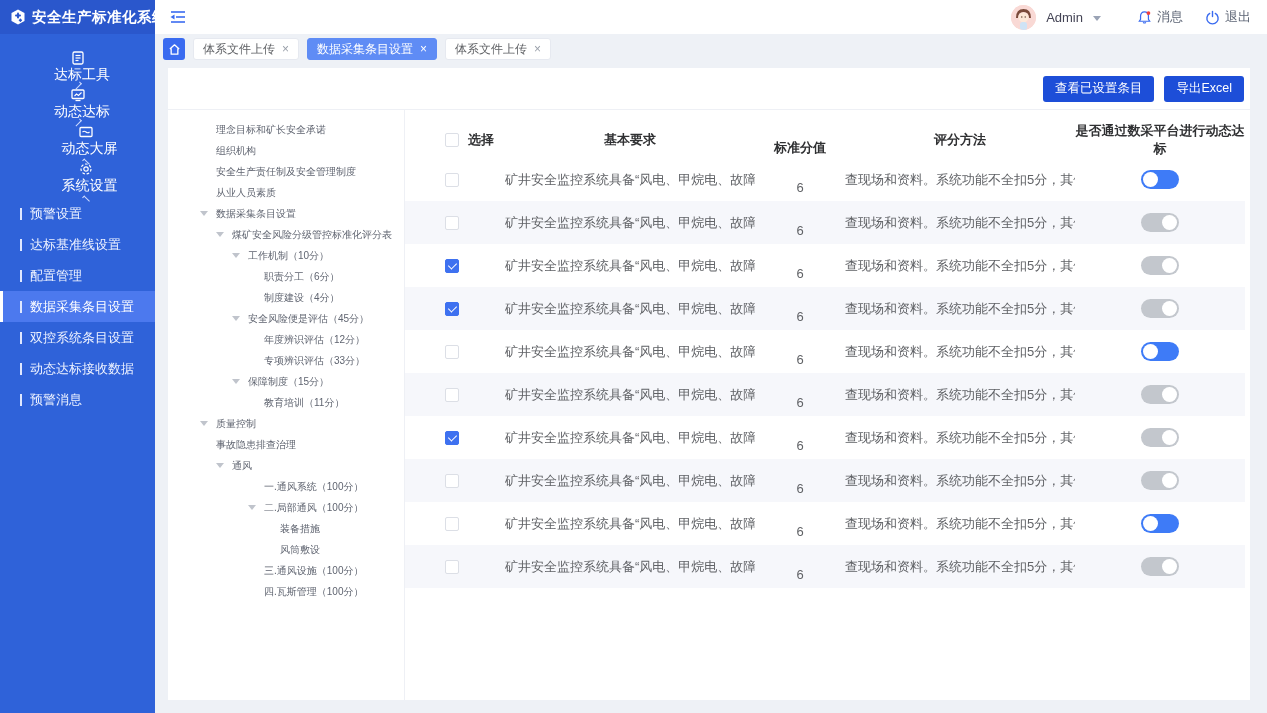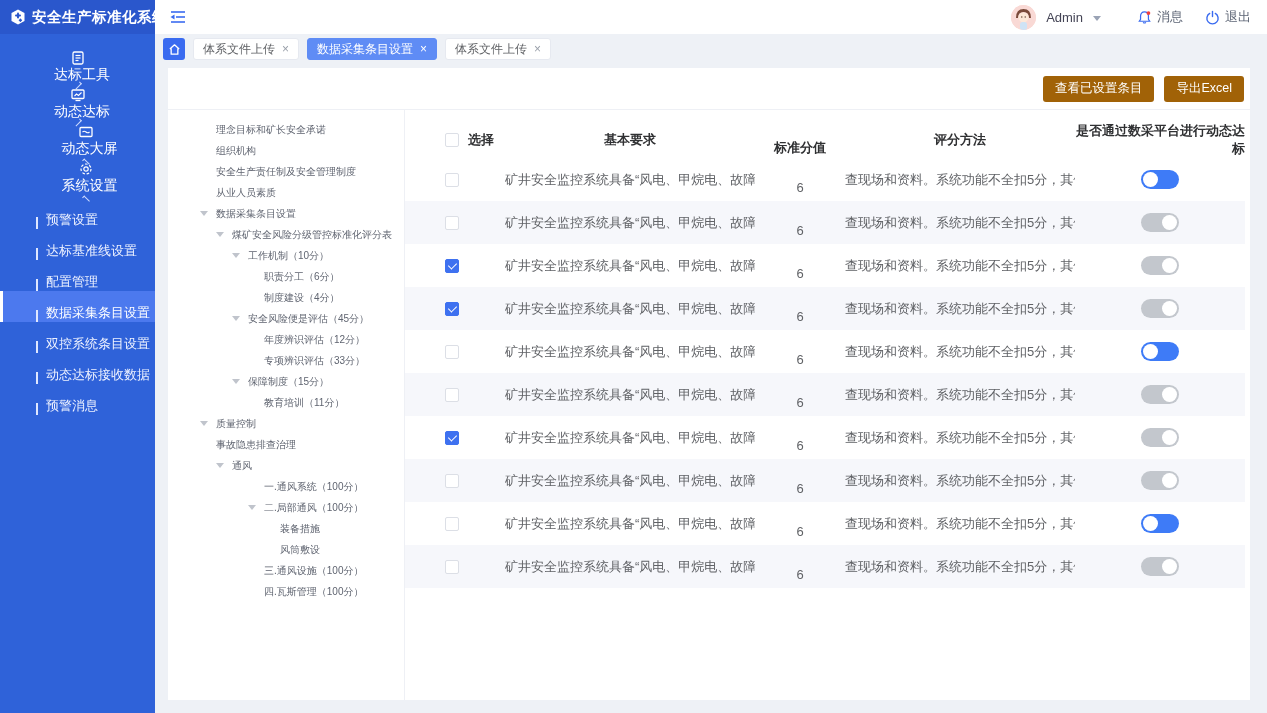--- a/index.html
+++ b/index.html
@@ -7,21 +7,21 @@
   body { font-family:"Liberation Sans", sans-serif; background:#eef1f6; display:flex; font-size:13px; color:#606266; }
 
   
   .sidebar { width:155px; flex:0 0 155px; background:#2f62d9; color:#fff; display:flex; flex-direction:column; }
   .logo { height:34px; background:#2a57cc; display:flex; align-items:center; gap:6px; padding-left:10px; }
   .logo-title { font-size:14.5px; font-weight:bold; white-space:nowrap; letter-spacing:0.5px; }
   .nav { padding-top:16px; }
   .nav-item { display:flex; align-items:center; height:37px; padding:0 14px 0 15px; font-size:14px; cursor:pointer; position:relative;flex-direction:column; }
   .nav-item.lv1 { padding-left:30px; }
   .nav-item .lbl { margin-left:8px; flex:1; white-space:nowrap; }
-  .nav-sub { display:flex; align-items:flex-end; height:31px; padding-left:36px; font-size:13px; cursor:pointer; position:relative; color:#eef2ff; }
+  .nav-sub { display:flex; align-items:center; height:31px; padding-left:20px; font-size:13px; cursor:pointer; position:relative; color:#eef2ff; }
   .nav-sub .bar { width:2px; height:12px; background:#dfe7ff; margin-right:8px; flex:0 0 2px; }
   .nav-sub.active { background:#4c79ee; color:#fff; }
   .nav-sub.active::before { content:""; position:absolute; left:0; top:0; width:3px; height:100%; background:#fff; }
   .chev { width:8px; height:8px; border-right:1.5px solid #cfdcff; border-bottom:1.5px solid #cfdcff; display:inline-block; }
   .chev.right { transform:rotate(-45deg); }
   .chev.up { transform:rotate(-135deg) translate(-2px,-2px); }
   .nav-ico { width:16px; height:16px; flex:0 0 16px; display:inline-flex; }
   .nav-ico svg { width:16px; height:16px; }
 
   
@@ -40,39 +40,39 @@
   .home-btn svg { width:13px; height:13px; }
   .tab { height:22px; display:flex; align-items:center; gap:7px; padding:0 9px; background:#fff; border:1px solid #e6e9f0; border-radius:3px; font-size:12px; color:#606266; cursor:pointer; white-space:nowrap; }
   .tab .x { font-size:12px; color:#9aa0aa; line-height:1; }
   .tab.active { background:#5f8cf5; border-color:#5f8cf5; color:#fff; }
   .tab.active .x { color:#fff; }
 
   
   .page { flex:1; padding:4px 17px 13px 13px; min-height:0; }
   .card { background:#fff; height:100%; display:flex; flex-direction:column; }
   .toolbar { height:42px; flex:0 0 42px; border-bottom:1px solid #eef0f5; display:flex; align-items:center; justify-content:flex-end; gap:10px; padding-right:6px; }
-  .btn { height:26px; padding:0 12px; background:#a16207; border:none; border-radius:3px; color:#fff; font-size:12.5px; cursor:pointer; font-family:inherit; }
+  .btn { height:26px; padding:0 12px; background:#1d4ed8; border:none; border-radius:3px; color:#fff; font-size:12.5px; cursor:pointer; font-family:inherit; }
 
   .content { flex:1; display:flex; min-height:0; }
   .tree-panel { width:237px; flex:0 0 237px; border-right:1px solid #eef0f5; padding:9px 4px 0 32px; overflow:hidden; }
   .tree-row { height:21px; display:flex; align-items:center; white-space:nowrap; cursor:pointer; font-size:10px; color:#5f6470; }
   .tree-caret { width:16px; flex:0 0 16px; display:flex; align-items:center; }
   .tree-caret.open::after { content:""; width:0; height:0; border-left:4.5px solid transparent; border-right:4.5px solid transparent; border-top:5.5px solid #c0c4cc; }
 
   
   .table-area { flex:1; padding:12px 5px 0 0; min-width:0; }
   .t-header, .t-row { display:flex; align-items:center; }
   .t-header { height:36px; font-weight:bold; color:#303133; font-size:13px; }
   .t-row { height:43px; font-size:13px; color:#606266; }
   .t-row.alt { background:#f6f7fb; }
   .c-select { width:100px; flex:0 0 100px; padding-left:40px; display:flex; align-items:center; gap:9px; }
   .c-req { width:250px; flex:1 1 250px; text-align:center; white-space:nowrap; overflow:hidden; }
   .c-score { width:90px; flex:0 0 90px; text-align:center;margin-top:16px; }
   .c-method { width:230px; flex:1 1 230px; text-align:center; white-space:nowrap; overflow:hidden; }
-  .c-dyn { width:170px; flex:0 0 170px; text-align:right; display:flex; justify-content:center; }
+  .c-dyn { width:170px; flex:0 0 170px; text-align:center; display:flex; justify-content:center; }
 
   .cbx { width:14px; height:14px; border:1px solid #dcdfe6; border-radius:2px; background:#fff; position:relative; cursor:pointer; flex:0 0 14px; }
   .cbx.checked { background:#3e71f0; border-color:#3e71f0; }
   .cbx.checked::after { content:""; position:absolute; left:4px; top:1.5px; width:4px; height:7px; border:solid #fff; border-width:0 1.5px 1.5px 0; transform:rotate(45deg); }
 
   .toggle { width:38px; height:19px; border-radius:10px; position:relative; cursor:pointer; }
   .toggle.on { background:#3e7bf7; }
   .toggle.off { background:#c3c7cd; }
   .toggle .knob { position:absolute; top:2px; width:15px; height:15px; border-radius:50%; background:#fff; }
   .toggle.on .knob { left:2px; }

